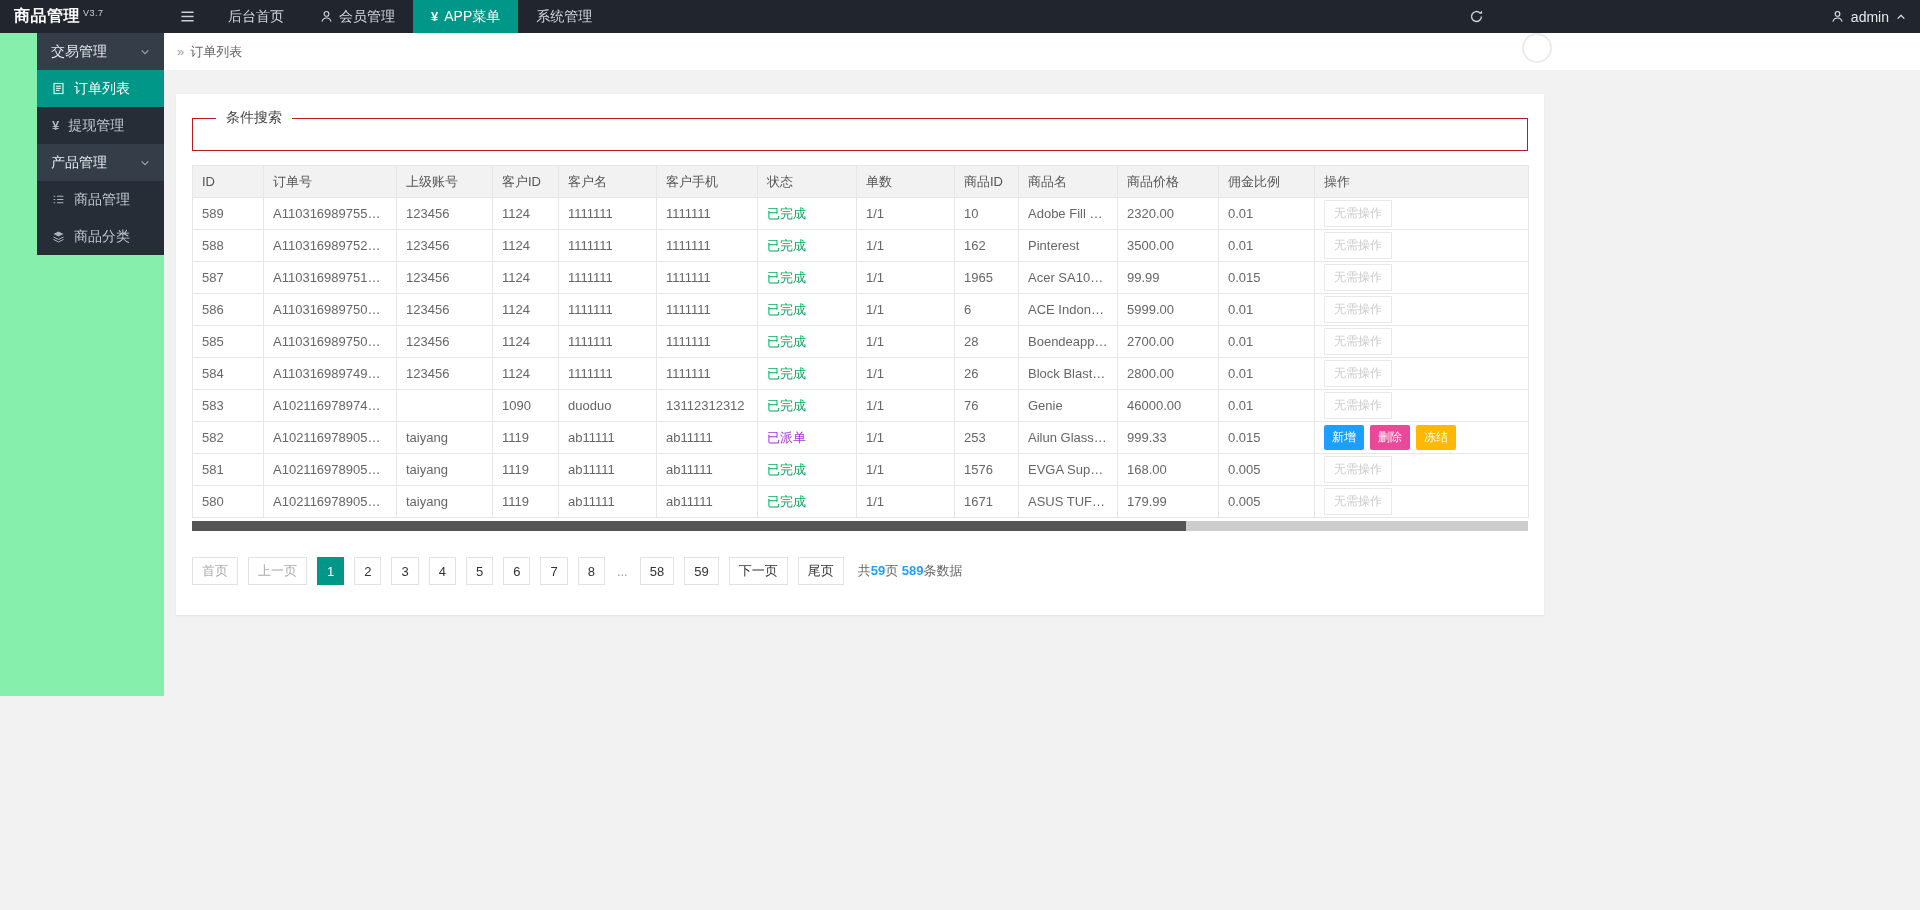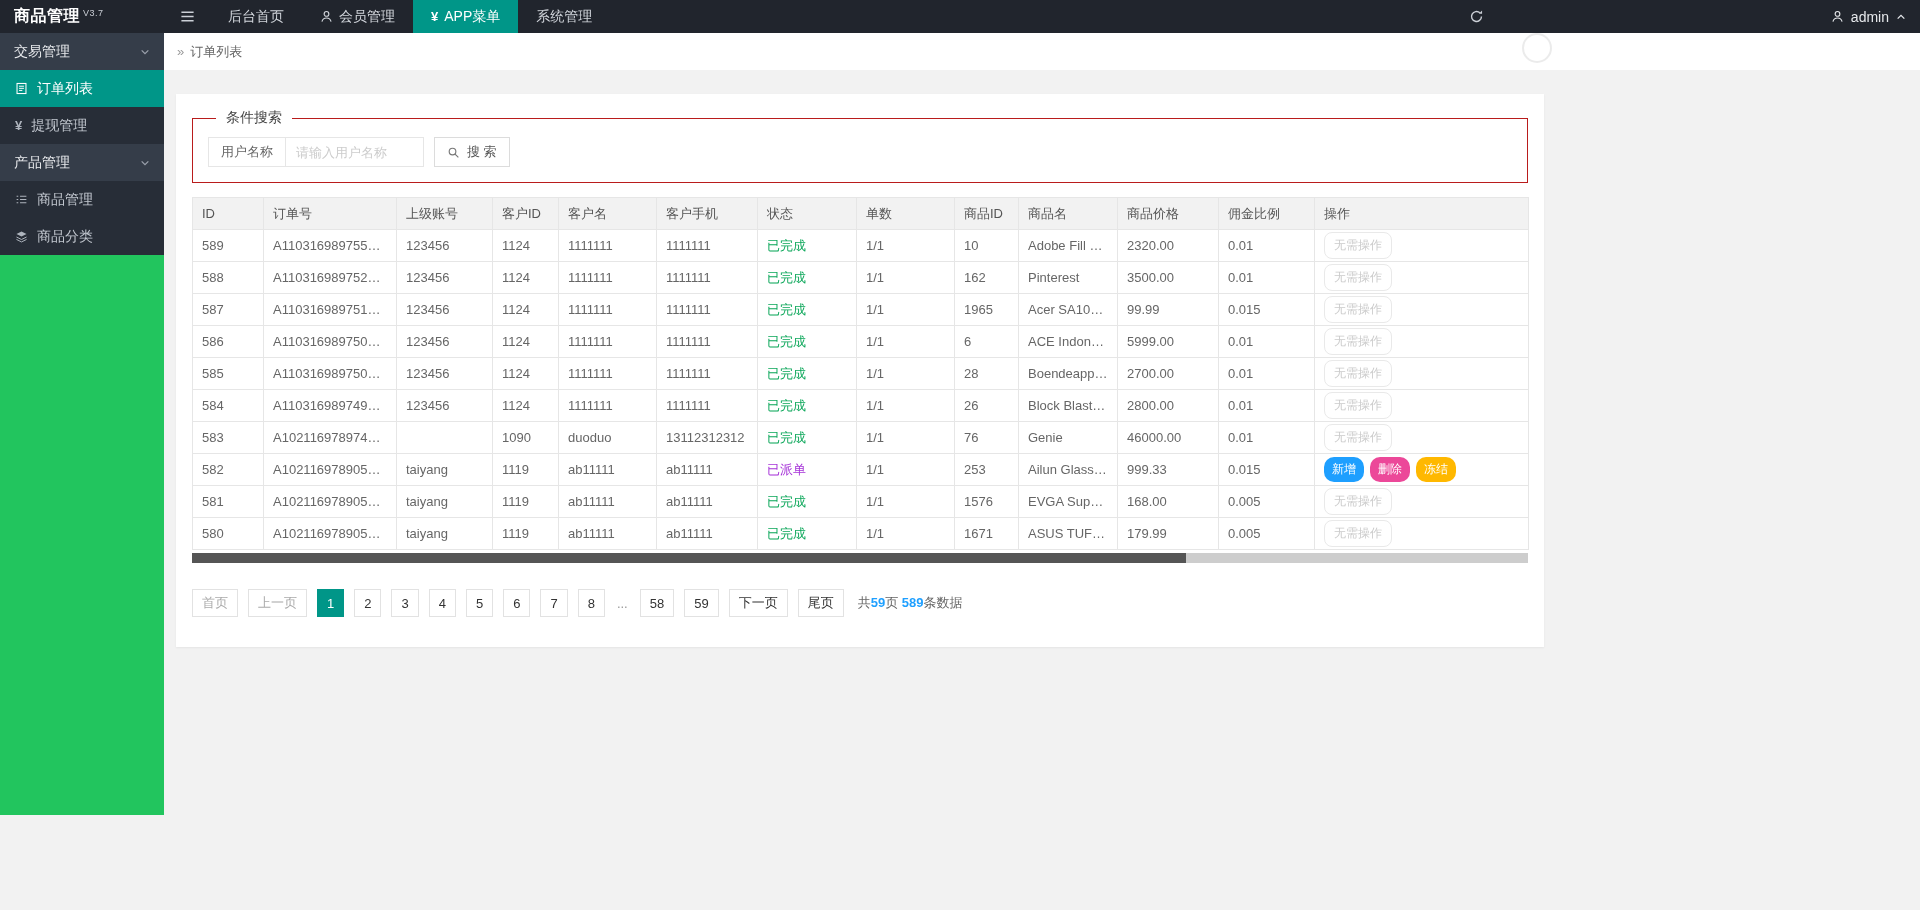--- a/index.html
+++ b/index.html
@@ -19,21 +19,21 @@
   .logo .ver { font-size:9px; color:#c9cdd4; margin-left:3px; position:relative; top:-4px; font-weight:400; }
   .nav-toggle { width:46px; display:flex; align-items:center; justify-content:center; color:#ccd0d7; cursor:pointer; }
   .nav-items { display:flex; align-items:stretch; }
   .nav-item { display:flex; align-items:center; gap:6px; padding:0 18px; font-size:14px; color:#d2d6dc; cursor:pointer; }
   .nav-item.active { background:var(--accent); color:#fff; }
   .nav-right { margin-left:auto; display:flex; align-items:center; }
   .refresh-btn { width:40px; height:33px; display:flex; align-items:center; justify-content:center; color:#ccd0d7; cursor:pointer; margin-right:320px; }
   .admin { display:flex; align-items:center; gap:7px; padding:0 14px; font-size:14px; color:#e6e8eb; cursor:pointer; }
 
   
-  .sidebar { position:absolute; top:33px; left:0; width:164px; height:782px; background:#22c55e; }
+  .sidebar { position:absolute; top:33px; left:0; width:164px; height:663px; background:#86efac;padding-left:37px; }
   .side-group { height:37px; display:flex; align-items:center; justify-content:space-between; padding:0 14px; color:#e8eaed; font-size:14px; background:#353d49; cursor:pointer; }
   .side-group .ic { color:#9aa0ab; }
   .side-item { height:37px; display:flex; align-items:center; gap:9px; padding:0 15px; color:#c3c8d0; font-size:14px; background:#272d37; cursor:pointer; }
   .side-item .ic { color:#aeb4bd; }
   .side-item.active { background:var(--accent); color:#fff; }
   .side-item.active .ic { color:#fff; }
 
   
   .main { position:absolute; left:164px; top:33px; width:1756px; height:877px; }
   .crumbbar { height:37px; background:#fff; display:flex; align-items:center; gap:6px; padding:0 13px; font-size:13px; }
@@ -49,22 +49,22 @@
   .flabel { height:30px; line-height:28px; border:1px solid #e6e6e6; padding:0 12px; font-size:13px; color:#666; background:#fff; }
   .finput { height:30px; width:138px; border:1px solid #e6e6e6; border-left:0; padding:0 10px; font-size:13px; color:#333; outline:none; }
   .finput::placeholder { color:#ccc; }
   .sbtn { margin-left:10px; height:30px; display:inline-flex; align-items:center; gap:7px; border:1px solid #dcdcdc; background:#fff; padding:0 12px; font-size:13px; color:#555; cursor:pointer; }
   .sbtn .ic { color:#777; }
 
   .tbl { border-collapse:collapse; table-layout:fixed; width:1336px; margin-top:14px; }
   .tbl th,.tbl td { border:1px solid #e6e6e6; height:32px; padding:0 9px; font-size:13px; text-align:left; white-space:nowrap; overflow:hidden; text-overflow:ellipsis; }
   .tbl th { background:#f2f2f2; color:#555; font-weight:400; }
   .tbl td { color:#666; background:#fff; }
-  .btn-none { border:1px solid #e9e9e9; background:#fff; color:#cbcbcb; font-size:12px; padding:4px 9px; border-radius:8px; }
-  .btn-mini { border:0; color:#fff; font-size:12px; padding:4px 8px; border-radius:10px; margin-right:6px; cursor:pointer; }
+  .btn-none { border:1px solid #e9e9e9; background:#fff; color:#cbcbcb; font-size:12px; padding:4px 9px; border-radius:0; }
+  .btn-mini { border:0; color:#fff; font-size:12px; padding:4px 8px; border-radius:2px; margin-right:6px; cursor:pointer; }
 
   .scrollbar { width:1336px; height:10px; background:#cdcdcd; margin-top:3px; position:relative; cursor:pointer; }
   .scroll-thumb { position:absolute; left:0; top:0; height:100%; width:994px; background:#555; }
 
   .pager { display:flex; align-items:center; margin-top:26px; }
   .pbtn { min-width:22px; height:28px; padding:0 9px; margin-right:10px; border:1px solid #e2e2e2; background:#fff; color:#333; font-size:13px; display:inline-flex; align-items:center; justify-content:center; cursor:pointer; }
   .pbtn.disabled { color:#aaa; cursor:default; }
   .pbtn.active { background:var(--accent); border-color:var(--accent); color:#fff; }
   .pellipsis { color:#999; font-size:13px; margin-right:10px; padding:0 2px; }
   .psummary { font-size:13px; color:#666; white-space:pre; margin-left:4px; }
@@ -188,33 +188,20 @@
 <div class="main">
   <div class="crumbbar">
     <span class="crumb-sep">»</span>
     <span class="crumb-label">订单列表</span>
   </div>
   <div class="ghost-circle"></div>
 
   <div class="card">
     <fieldset class="fieldset">
       <legend>条件搜索</legend>
-      <div class="sform">
-        <span class="flabel">用户名称</span>
-        <input class="finput" type="text" placeholder="请输入用户名称" style="">
-        <button class="sbtn">
-          <span class="ic">
-              <svg viewBox="0 0 16 16" width="13" height="13">
-                <circle cx="6.8" cy="6.8" r="4.1" fill="none" stroke="currentColor" stroke-width="1.4"></circle>
-                <path d="M9.9 9.9L14 14" stroke="currentColor" stroke-width="1.4"></path>
-              </svg>
-            </span>
-          <span>搜 索</span>
-        </button>
-      </div>
     </fieldset>
 
     <table class="tbl">
       <colgroup id="cols">
           <col style="width: 71px;">
           <col style="width: 133px;">
           <col style="width: 96px;">
           <col style="width: 66px;">
           <col style="width: 98px;">
           <col style="width: 101px;">

